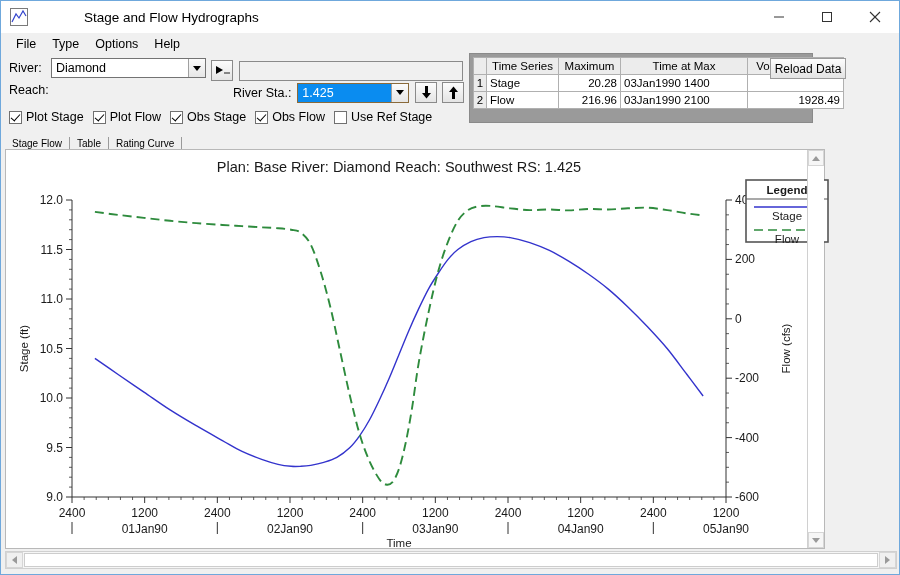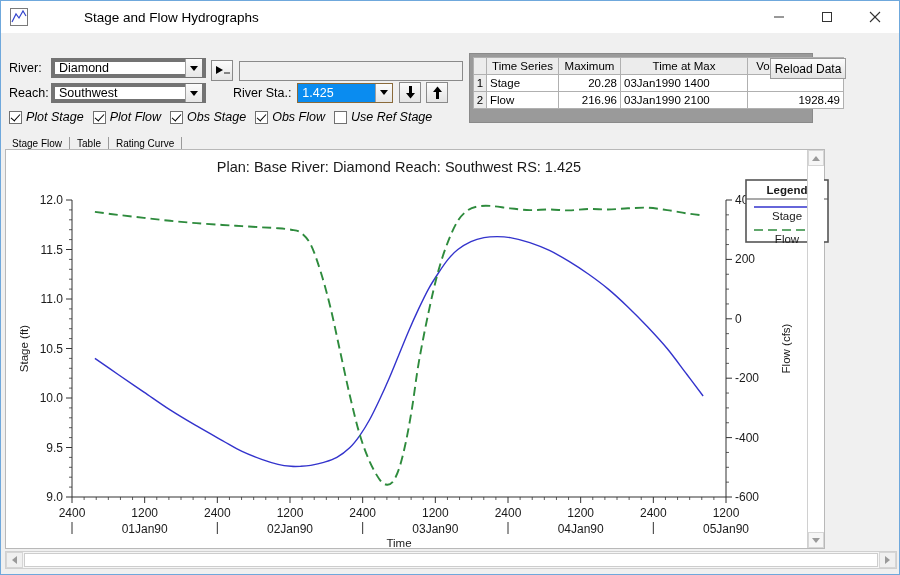--- a/index.html
+++ b/index.html
@@ -87,21 +87,21 @@
   }
   .row { position: absolute; display: flex; align-items: center; }
   .lbl {
     font-size: 12.5px;
     color: #000;
     white-space: nowrap;
   }
   .combo {
     position: relative;
     height: 20px;
-    border: 4px solid #737373;
+    border: 1px solid #737373;
     background: #ffffff;
     box-sizing: border-box;
     display: flex;
     align-items: center;
   }
   .combo .combo-val {
     font-size: 12.5px;
     color: #000;
     padding-left: 4px;
     flex: 1;
@@ -143,21 +143,20 @@
   .textfield {
     height: 20px;
     border: 1px solid #8a8a8a;
     background: #f0f0f0;
     box-sizing: border-box;
   }
   .chk-row {
     position: absolute;
     left: 8px; top: 109px;
     display: flex;
-    font-style: italic;
   }
   .chk-wrap { display: flex; align-items: center; margin-right: 9px; }
   .chkbox {
     width: 13px; height: 13px;
     border: 1px solid #707070;
     background: #ffffff;
     box-sizing: border-box;
     position: relative;
     margin-right: 4px;
   }
@@ -331,20 +330,26 @@
       </div>
       <div class="win-btn">
         <svg width="12" height="12" viewBox="0 0 12 12">
             <line x1="1" y1="1" x2="11" y2="11" stroke="#333" stroke-width="1.1"></line>
             <line x1="11" y1="1" x2="1" y2="11" stroke="#333" stroke-width="1.1"></line>
           </svg>
       </div>
     </div>
   </div>
 
+  <div class="menubar">
+    <div class="menu-item">File</div>
+    <div class="menu-item">Type</div>
+    <div class="menu-item">Options</div>
+    <div class="menu-item">Help</div>
+  </div>
 
   <div class="controls">
 
     <div class="row" style="left:8px; top:2px;">
       <div class="lbl" style="width:42px;">River:</div>
       <div class="combo" style="width:155px;">
         <span class="combo-val">Diamond</span>
         <span class="arrow-btn">
             <span class="tri-down"></span>
           </span>
@@ -358,31 +363,25 @@
           <circle cx="10" cy="8" r="0.8" fill="#000"></circle>
             <circle cx="12" cy="8" r="0.8" fill="#000"></circle>
             <circle cx="14" cy="8" r="0.8" fill="#000"></circle>
         </svg>
       </div>
       <div class="textfield" style="width:224px; margin-left:6px;"></div>
     </div>
 
     <div class="row" style="left:8px; top:27px;">
       <div class="lbl" style="width:42px;">Reach:</div>
-      <div class="combo" style="width:155px;">
-        <span class="combo-val">Southwest</span>
-        <span class="arrow-btn">
-            <span class="tri-down"></span>
-          </span>
-      </div>
     </div>
 
     <div class="row" style="left:232px; top:26px;">
       <div class="lbl" style="margin-right:6px;">River Sta.:</div>
-      <div class="combo selected" style="width:96px;">
+      <div class="combo selected" style="width:112px;">
         <span class="combo-val">1.425</span>
         <span class="arrow-btn">
             <span class="tri-down"></span>
           </span>
       </div>
       <div class="sqbtn" style="margin-left:6px;">
         <svg width="9" height="13" viewBox="0 0 9 13">
             <rect x="3" y="0" width="3" height="8" fill="#000"></rect>
             <polygon points="0,7 9,7 4.5,12.5" fill="#000"></polygon>
           </svg>

